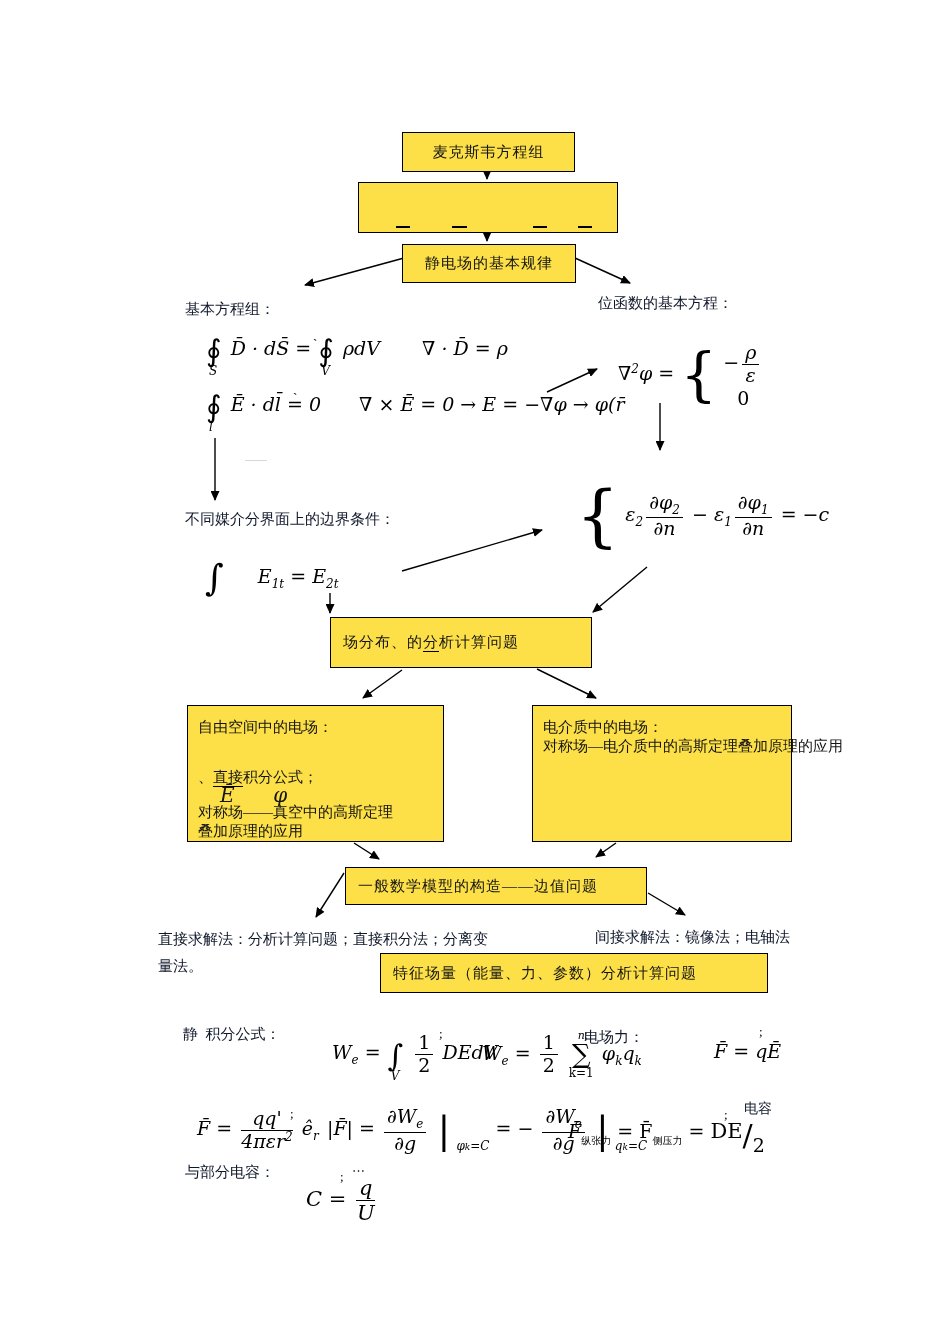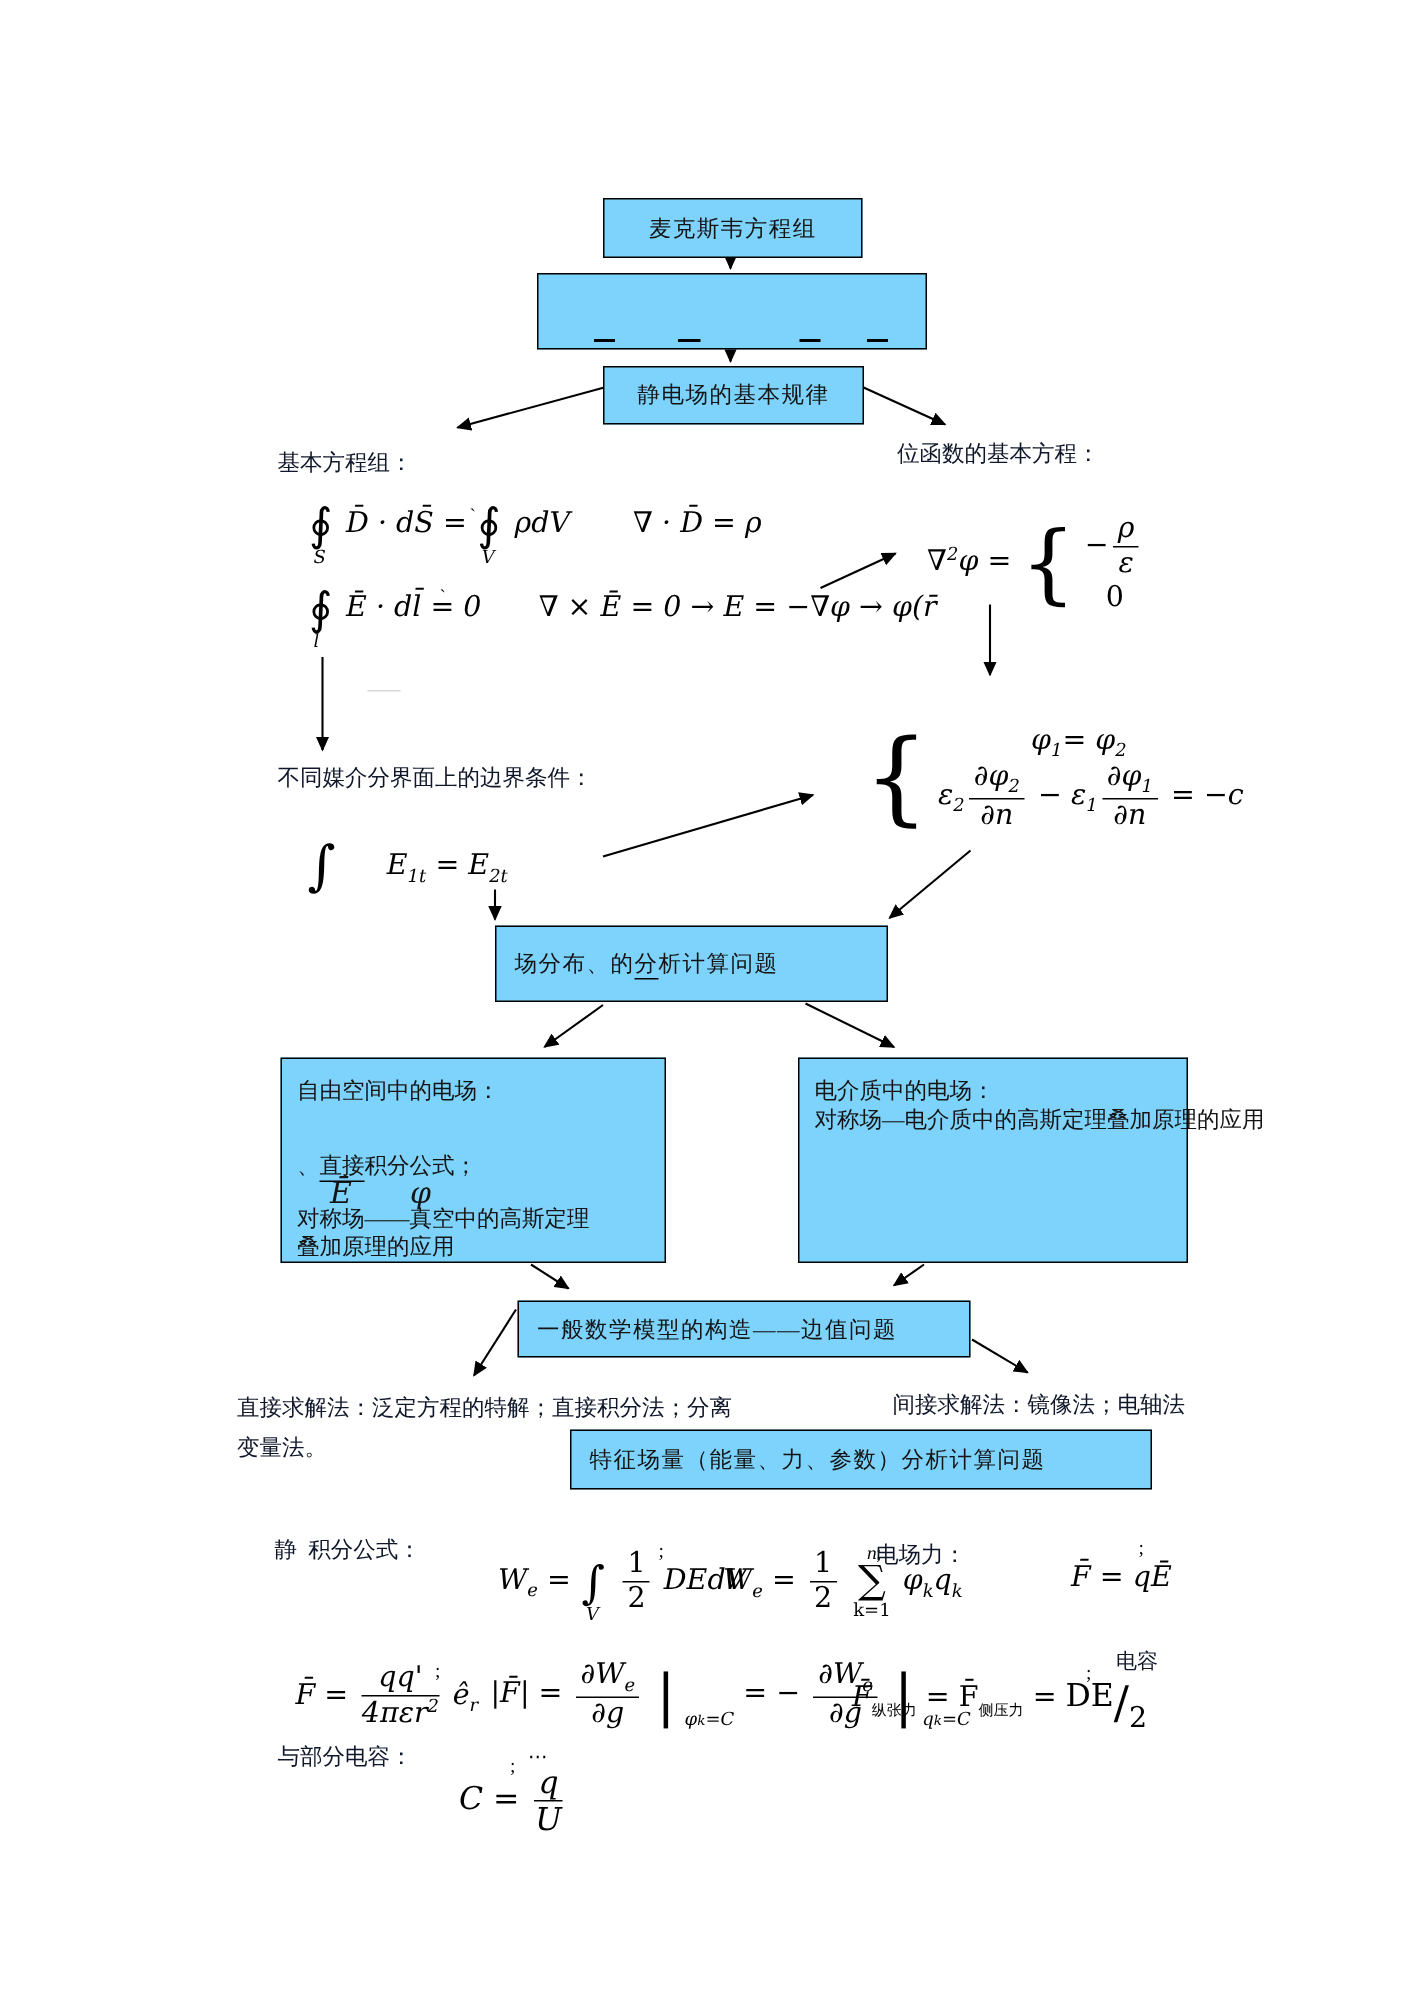--- a/index.html
+++ b/index.html
@@ -1,21 +1,21 @@
 <!DOCTYPE html>
 <html><head>
 <meta charset="utf-8">
 <style>
   html,body{margin:0;padding:0}
   body{
     width:950px;height:1344px;position:relative;background:#ffffff;overflow:hidden;
     font-family:"Liberation Serif","DejaVu Serif",serif;color:#000;
   }
   .cjk{position:absolute;font-size:15px;color:#0f172a;white-space:nowrap;line-height:1.3}
-  .fbox{position:absolute;border:1.5px solid #000;box-sizing:border-box;background:#7dd3fc}
+  .fbox{position:absolute;border:1.5px solid #000;box-sizing:border-box;background:#fde047}
   .bt{font-size:15px;color:#141414;letter-spacing:1px}
   .math{position:absolute;font-family:"DejaVu Serif","DejaVu Sans",serif;font-style:italic;
         font-size:19px;color:#000;white-space:nowrap}
   .up{font-style:normal}
   .ssub{font-size:12px;vertical-align:-5px}
   .ssup{font-size:12px;vertical-align:7px}
   .frac{display:inline-block;text-align:center;vertical-align:middle;line-height:1.15;margin:0 3px}
   .frac .num{display:block;border-bottom:1.3px solid #000;padding:0 3px}
   .frac .den{display:block}
   .bigop{display:inline-block;position:relative;font-style:normal;font-size:30px;line-height:.9;
@@ -116,21 +116,20 @@
   <span class="brace" style="font-size:36px">∫</span>
   <span style="display:inline-block;width:22px"></span>
   <span>E</span><span class="ssub">1t</span>
   <span class="up">=</span>
   <span>E</span><span class="ssub">2t</span>
 </div>
 
 <div class="math" style="left:576px;top:482px">
   <span class="brace" style="font-size:68px">{</span>
   <span class="cases" style="line-height:1.2">
-    <span class="crow" style="padding-left:62px"><span>φ</span><span class="ssub">1</span><span class="up">= </span><span>φ</span><span class="ssub">2</span></span>
     <span class="crow"><span>ε</span><span class="ssub">2</span><span class="frac"><span class="num"><span>∂φ</span><span class="ssub">2</span></span><span class="den">∂n</span></span>
     <span class="up">−</span>
     <span>ε</span><span class="ssub">1</span><span class="frac"><span class="num"><span>∂φ</span><span class="ssub">1</span></span><span class="den">∂n</span></span>
     <span>= −c</span></span>
   </span>
 </div>
 
 <div class="dash" style="left:245px;top:460px;width:22px;height:1px;background:#d8d8d8"></div>
 
 <div class="fbox" style="left:330px;top:617px;width:262px;height:51px;display:flex;align-items:center;padding-left:12px">
@@ -151,21 +150,21 @@
 
 <div class="fbox" style="left:532px;top:705px;width:260px;height:137px;padding:12px 10px;font-size:15px;color:#141414;overflow:visible">
   <div>电介质中的电场：</div>
   <div style="white-space:nowrap">对称场—电介质中的高斯定理叠加原理的应用</div>
 </div>
 
 <div class="fbox" style="left:345px;top:867px;width:302px;height:38px;display:flex;align-items:center;padding-left:12px">
   <span class="bt">一般数学模型的构造——边值问题</span>
 </div>
 
-<div class="cjk" style="left:158px;top:926px;width:334px;white-space:normal;line-height:27px">直接求解法：泛定方程的特解；直接积分法；分离变量法。</div>
+<div class="cjk" style="left:158px;top:926px;width:334px;white-space:normal;line-height:27px">直接求解法：分析计算问题；直接积分法；分离变量法。</div>
 <div class="cjk" style="left:595px;top:928px">间接求解法：镜像法；电轴法</div>
 
 <div class="fbox" style="left:380px;top:953px;width:388px;height:40px;display:flex;align-items:center;padding-left:12px">
   <span class="bt">特征场量（能量、力、参数）分析计算问题</span>
 </div>
 
 <div class="cjk" style="left:183px;top:1025px;white-space:pre">静  积分公式：</div>
 
 <div class="math" style="left:332px;top:1032px">
   <span>W</span><span class="ssub">e</span>

